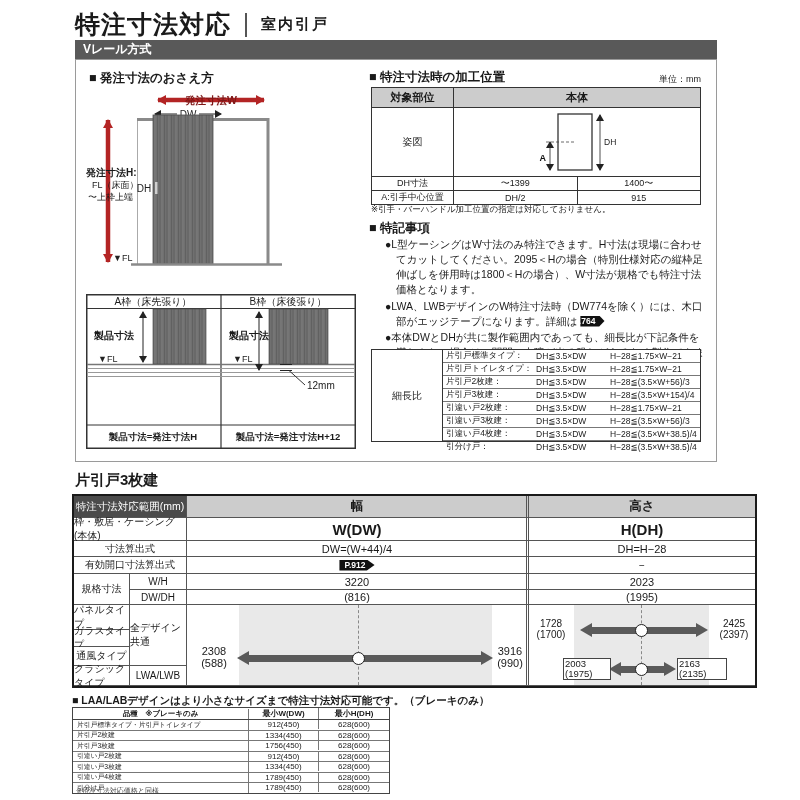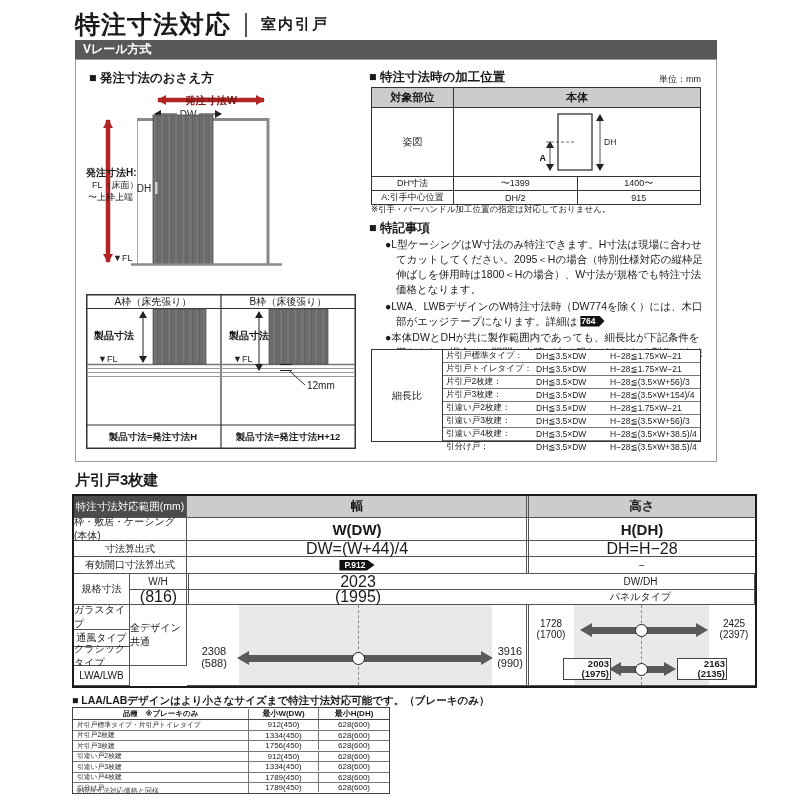--- a/index.html
+++ b/index.html
@@ -61,35 +61,35 @@
   .spec{position:absolute;left:72px;top:494px;width:681px;display:grid;
         grid-template-columns:56px 57px 340px 228px;
         grid-template-rows:22px 23px 16px 17px 16px 15px 25px 17px 19px 20px;
         border:2px solid #1a1a1a;background:#fff;box-sizing:content-box;}
   .c{border-right:1px solid #555;border-bottom:1px solid #555;display:flex;align-items:center;
      justify-content:center;font-size:10px;box-sizing:border-box;background:#fff;}
   .span2{grid-column:1/3;}
   .dark{background:#4b4b4b;color:#fff;font-size:10.5px;}
   .gray{background:#ccc;font-weight:bold;font-size:12.5px;}
   .big{font-weight:bold;font-size:15px;}
-  .f11{font-size:16px;}
+  .f11{font-size:11px;}
   .hcol{border-left:3px double #555;margin-left:-1px;}
   .nr{border-right:none;}
 
   .range{position:relative;padding:0;overflow:hidden;}
   .reg{position:absolute;top:0;bottom:0;background:#e9e9e9;}
   .dash{position:absolute;top:0;bottom:0;border-left:1px dashed #888;}
   .bar{position:absolute;height:7px;background:#5a5a5a;}
   .tri{position:absolute;width:0;height:0;border-top:7px solid transparent;border-bottom:7px solid transparent;}
   .tri.l{border-right:12px solid #5a5a5a;}
   .tri.r{border-left:12px solid #5a5a5a;}
   .dot{position:absolute;width:13px;height:13px;border-radius:50%;background:#fff;border:1.5px solid #222;box-sizing:border-box;}
   .rlab{position:absolute;font-size:11px;line-height:1.08;text-align:center;}
   .rlab.s{font-size:10px;}
-  .lbox{position:absolute;font-size:9.5px;line-height:1.05;text-align:right;background:#fff;border:1px solid #444;padding:0 1px;font-weight:bold;}
+  .lbox{position:absolute;font-size:9.5px;line-height:1.05;text-align:left;background:#fff;border:1px solid #444;padding:0 1px;}
 
   
   .min-h{position:absolute;left:72px;top:694px;font-size:10.5px;font-weight:bold;}
   .mintab{position:absolute;left:72px;top:707px;width:318px;border:1.5px solid #444;box-sizing:border-box;background:#fff;}
   .minrow{display:flex;height:9.5px;border-bottom:1px solid #777;align-items:center;}
   .minrow:last-child{border-bottom:none;}
   .minrow.head{height:11px;font-weight:bold;border-bottom:1px solid #444;}
   .mcell{display:flex;align-items:center;justify-content:center;font-size:8px;box-sizing:border-box;}
   .mct{width:176px;border-right:1px solid #777;font-size:6.8px;justify-content:flex-start;padding-left:4px;}
   .mcw{width:70px;border-right:1px solid #777;}
@@ -285,20 +285,21 @@
     <div class="c f11 hcol" style="border-right:none;">DH=H−28</div>
 
     <div class="c span2">有効開口寸法算出式</div>
     <div class="c nr">
         <span class="badge">P.912</span>
       </div>
     <div class="c hcol" style="border-right:none;">−</div>
 
     <div class="c" style="grid-row:5/7;">規格寸法</div>
     <div class="c">W/H</div>
+    <div class="c f11 nr">3220</div>
     <div class="c f11 hcol" style="border-right:none;">2023</div>
 
     <div class="c">DW/DH</div>
     <div class="c f11 nr">(816)</div>
     <div class="c f11 hcol" style="border-right:none;">(1995)</div>
 
     <div class="c">パネルタイプ</div>
     <div class="c" style="grid-row:7/10;grid-column:2;">全デザイン共通</div>
 
     <div class="c range nr" style="grid-row:7/11;grid-column:3;">

